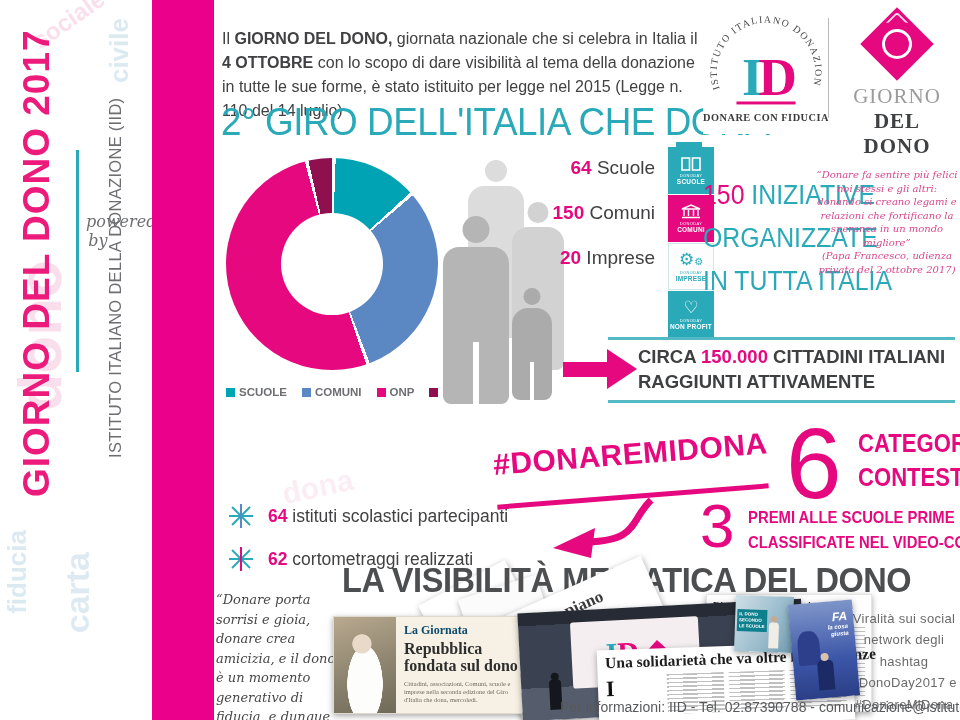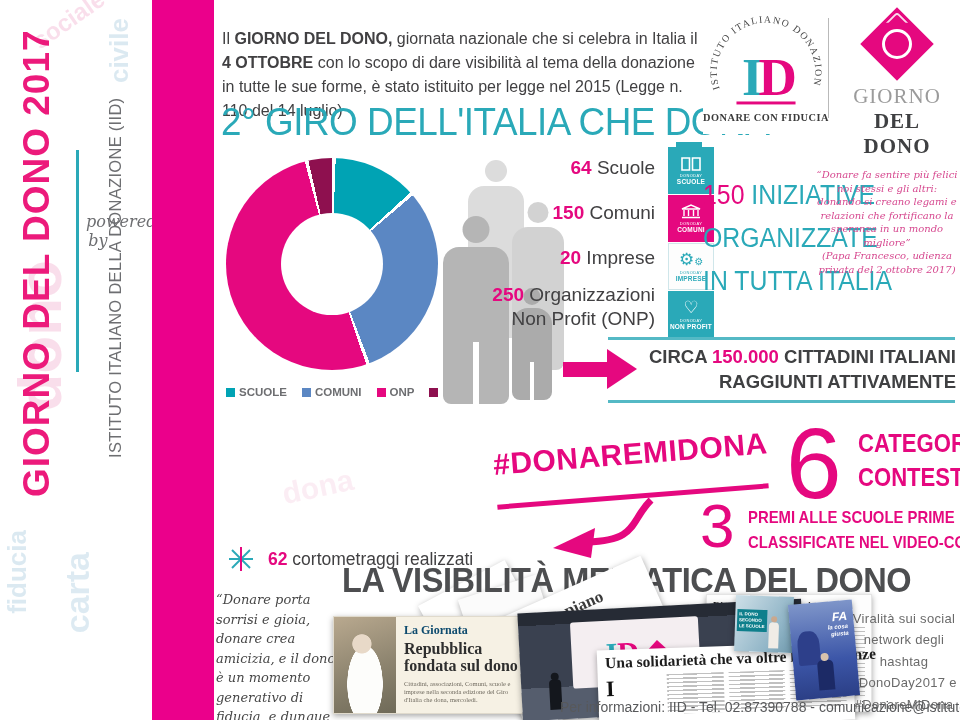--- a/index.html
+++ b/index.html
@@ -78,21 +78,21 @@
               font-size:10px;color:#d6488f;text-align:center;line-height:1.35;}
 
   .teal-line{height:3px;background:#54b9c5;}
   #line1{left:608px;top:337px;width:347px;}
   #line2{left:608px;top:400px;width:347px;}
 
   
   #big-arrow .shaft{position:absolute;left:0;top:13px;width:44px;height:15px;background:#e5087f;}
   #big-arrow .tip{position:absolute;left:44px;top:0;width:0;height:0;border-top:20px solid transparent;
                   border-bottom:20px solid transparent;border-left:30px solid #e5087f;}
-  #reach{left:638px;top:345px;width:318px;text-align:right;font-size:18.5px;font-weight:bold;
+  #reach{left:638px;top:345px;width:318px;text-align:left;font-size:18.5px;font-weight:bold;
          color:#3f4042;line-height:1.35;}
   #reach b{color:#e5087f;}
 
   
   #protagonists{left:228px;top:405px;font-style:italic;font-size:23px;color:#58595b;line-height:1.35;}
   #protagonists .mg{color:#e5087f;}
   .cstat{position:absolute;left:228px;display:flex;align-items:center;gap:14px;font-size:17.5px;color:#414042;}
   .cstat b{color:#e5087f;}
   .ast{width:26px;height:26px;flex:0 0 26px;}
 
@@ -234,21 +234,20 @@
   </div>
   <div class="person" style="left:512px;top:288px;width:40px;height:112px;">
     <span class="head" style="width:17px;height:17px;background:#ababab;"></span>
     <span class="torso" style="top:20px;background:#ababab;"></span>
       <span class="legsplit" style="height:38px;"></span>
   </div>
 
   <div class="lstat" style="top:156px;"><b>64</b><span> Scuole</span></div>
   <div class="lstat" style="top:201px;"><b>150</b><span> Comuni</span></div>
   <div class="lstat" style="top:246px;"><b>20</b><span> Imprese</span></div>
-  <div class="lstat" style="top:283px;"><b>250</b><span> Organizzazioni</span><br><span>Non Profit (ONP)</span></div>
 
   <div id="badges" class="abs">
     <div class="badge teal">
       <svg width="22" height="14" viewBox="0 0 22 14">
           <path d="M2 1h7.5v12H2zM12.5 1H20v12h-7.5z" fill="none" stroke="#fff" stroke-width="1.6"></path>
         </svg>
       <span class="tiny">DONODAY</span>
       <span class="bname">SCUOLE</span>
     </div>
     <div class="badge mag">
@@ -298,20 +297,31 @@
 
   <div id="big-arrow" class="abs" style="left:563px;top:349px;width:74px;height:40px;">
     <span class="shaft"></span>
       <span class="tip"></span>
   </div>
   <div id="reach" class="abs"><span>CIRCA </span><b>150.000</b><span> CITTADINI ITALIANI</span><br><span>RAGGIUNTI ATTIVAMENTE</span></div>
 
   <div id="line2" class="abs teal-line"></div>
 
 
+  <div class="cstat" style="top:503px;">
+    <svg class="ast" viewBox="0 0 26 26">
+        <g stroke="#2aa9b8" stroke-width="2">
+          <line x1="1" y1="13" x2="25" y2="13"></line>
+          <line x1="4" y1="4" x2="22" y2="22"></line>
+          <line x1="22" y1="4" x2="4" y2="22"></line>
+        </g>
+        <line x1="13" y1="1" x2="13" y2="25" stroke="#5b87c3" stroke-width="2"></line>
+      </svg>
+    <span><b>64</b><span> istituti scolastici partecipanti</span></span>
+  </div>
   <div class="cstat" style="top:546px;">
     <svg class="ast" viewBox="0 0 26 26">
         <g stroke="#2aa9b8" stroke-width="2">
           <line x1="1" y1="13" x2="25" y2="13"></line>
           <line x1="4" y1="4" x2="22" y2="22"></line>
           <line x1="22" y1="4" x2="4" y2="22"></line>
         </g>
         <line x1="13" y1="1" x2="13" y2="25" stroke="#e5087f" stroke-width="2"></line>
       </svg>
     <span><b>62</b><span> cortometraggi realizzati</span></span>

